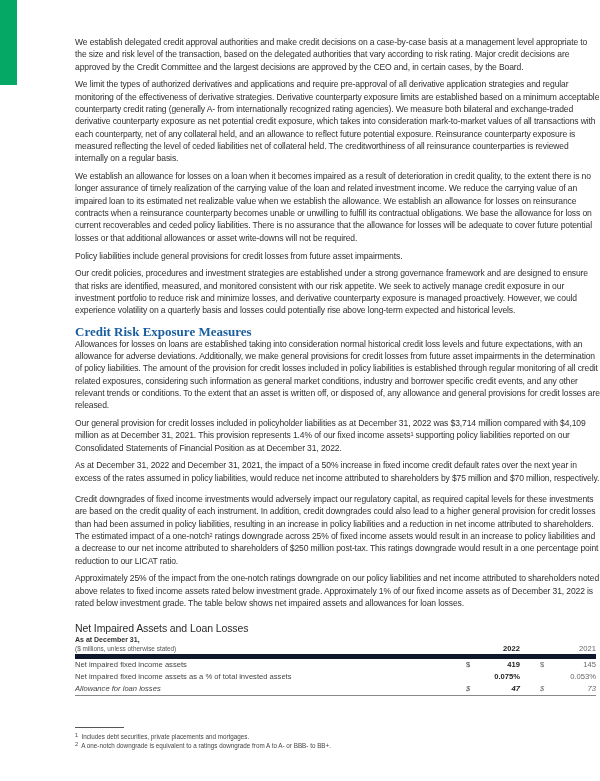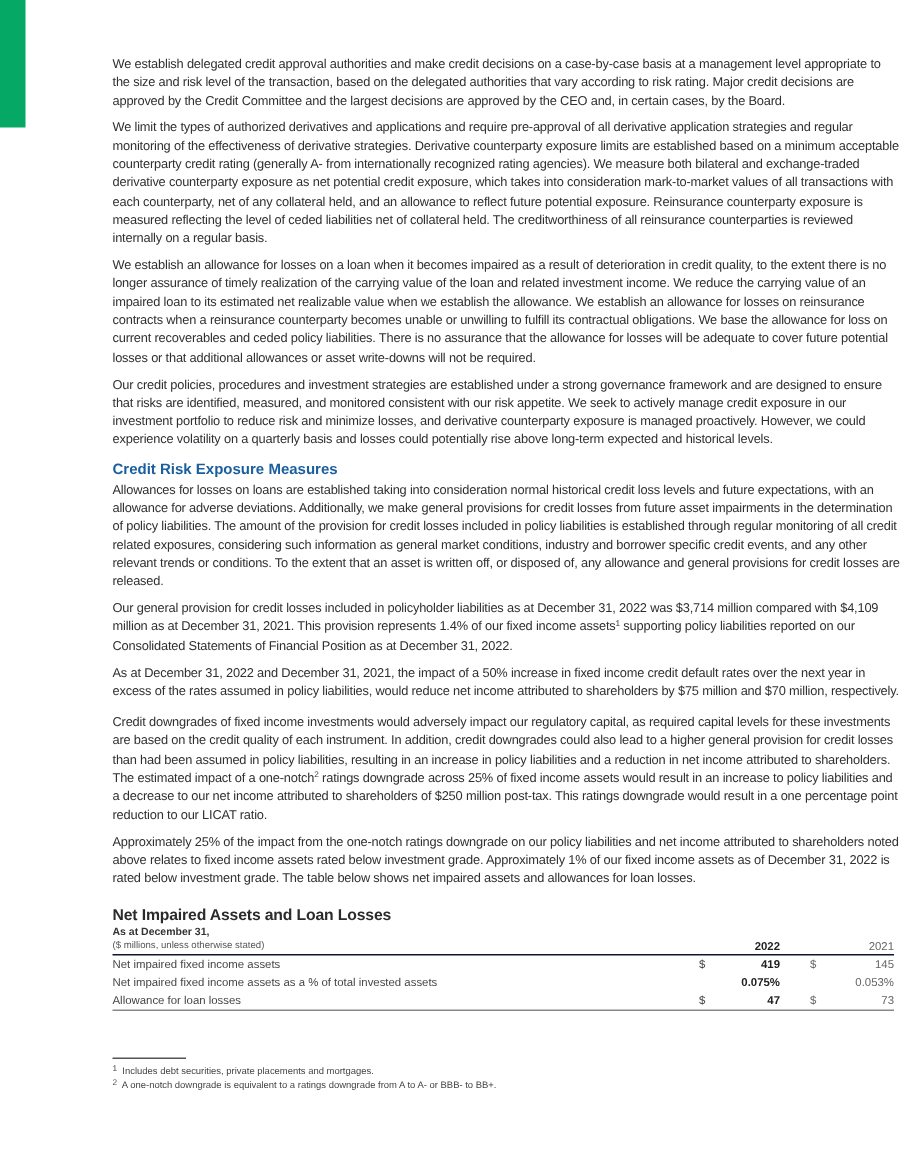--- a/index.html
+++ b/index.html
@@ -2,46 +2,47 @@
 <html><head>
   <meta charset="utf-8">
   <style>
     html, body { margin: 0; padding: 0; background: #ffffff; }
     body { width: 600px; height: 781px; position: relative; overflow: hidden;
            font-family: "Liberation Sans", sans-serif; color: #2b2b2b; }
     .green-tab { position: absolute; left: 0; top: 0; width: 17px; height: 85px; background: #06a865; }
     .content { position: absolute; left: 37px; top: 36px; width: 525px; margin-left: 38px; }
     p.body { margin: 0 0 5.6px 0; font-size: 8.55px; line-height: 12.3px; letter-spacing: -0.12px; color: #2f2f2f; }
     p.body.gap { margin-bottom: 9px; }
-    h3.section { margin: 0; font-size: 10px; line-height: 12px; font-weight: bold; color: #1a5e9e; }
+    h3.section { margin: 0; font-size: 13px; line-height: 12px; font-weight: bold; color: #1a5e9e; font-family: Liberation Serif, serif; }
     sup { font-size: 5.5px; vertical-align: top; position: relative; top: -1px; }
-    .table-title { font-size: 10.5px; font-weight: bold; color: #2b2b2b; margin: 0; line-height: 13px; letter-spacing: -0.1px; }
+    .table-title { font-size: 10.5px; font-weight: normal; color: #2b2b2b; margin: 0; line-height: 13px; letter-spacing: -0.1px; }
     .table-sub { font-size: 7px; line-height: 9px; font-weight: bold; color: #333; }
     .table-sub2 { font-size: 6.4px; line-height: 9px; color: #555; }
     table.data { width: 521px; border-collapse: collapse; font-size: 7.6px; color: #444; }
     table.data td { padding: 0; height: 12px; line-height: 12px; }
-    table.data tr.head td { border-bottom: 1px solid #0f172a; height: 10px; line-height: 10px; }
-    table.data tr.last td { border-bottom: 1px solid #888; }
+    table.data tr.head td { border-bottom: 5px solid #0f172a; height: 10px; line-height: 10px; }
+    table.data tr.last td { border-bottom: 1px solid #888; font-style: italic; }
     td.cur { width: 14px; text-align: left; }
     td.v22 { width: 40px; text-align: right; font-weight: bold; color: #222; }
     td.v21 { width: 42px; text-align: right; color: #666; }
     td.sp { width: 20px; }
     td.cur21 { width: 14px; color: #666; }
     .fn-rule { width: 49px; border-top: 1px solid #555; margin: 0 0 4px 0; }
     .footnote { font-size: 6.3px; line-height: 9px; color: #444; }
   </style>
 </head>
 <body>
 
 <div class="green-tab"></div>
 
 <div class="content">
   <p class="body">We establish delegated credit approval authorities and make credit decisions on a case-by-case basis at a management level appropriate to the size and risk level of the transaction, based on the delegated authorities that vary according to risk rating. Major credit decisions are approved by the Credit Committee and the largest decisions are approved by the CEO and, in certain cases, by the Board.</p>
   <p class="body">We limit the types of authorized derivatives and applications and require pre-approval of all derivative application strategies and regular monitoring of the effectiveness of derivative strategies. Derivative counterparty exposure limits are established based on a minimum acceptable counterparty credit rating (generally A- from internationally recognized rating agencies). We measure both bilateral and exchange-traded derivative counterparty exposure as net potential credit exposure, which takes into consideration mark-to-market values of all transactions with each counterparty, net of any collateral held, and an allowance to reflect future potential exposure. Reinsurance counterparty exposure is measured reflecting the level of ceded liabilities net of collateral held. The creditworthiness of all reinsurance counterparties is reviewed internally on a regular basis.</p>
   <p class="body">We establish an allowance for losses on a loan when it becomes impaired as a result of deterioration in credit quality, to the extent there is no longer assurance of timely realization of the carrying value of the loan and related investment income. We reduce the carrying value of an impaired loan to its estimated net realizable value when we establish the allowance. We establish an allowance for losses on reinsurance contracts when a reinsurance counterparty becomes unable or unwilling to fulfill its contractual obligations. We base the allowance for loss on current recoverables and ceded policy liabilities. There is no assurance that the allowance for losses will be adequate to cover future potential losses or that additional allowances or asset write-downs will not be required.</p>
+  <p class="body">Policy liabilities include general provisions for credit losses from future asset impairments.</p>
   <p class="body gap">Our credit policies, procedures and investment strategies are established under a strong governance framework and are designed to ensure that risks are identified, measured, and monitored consistent with our risk appetite. We seek to actively manage credit exposure in our investment portfolio to reduce risk and minimize losses, and derivative counterparty exposure is managed proactively. However, we could experience volatility on a quarterly basis and losses could potentially rise above long-term expected and historical levels.</p>
 
   <h3 class="section">Credit Risk Exposure Measures</h3>
   <p class="body">Allowances for losses on loans are established taking into consideration normal historical credit loss levels and future expectations, with an allowance for adverse deviations. Additionally, we make general provisions for credit losses from future asset impairments in the determination of policy liabilities. The amount of the provision for credit losses included in policy liabilities is established through regular monitoring of all credit related exposures, considering such information as general market conditions, industry and borrower specific credit events, and any other relevant trends or conditions. To the extent that an asset is written off, or disposed of, any allowance and general provisions for credit losses are released.</p>
   <p class="body"><span>Our general provision for credit losses included in policyholder liabilities as at December 31, 2022 was $3,714 million compared with $4,109 million as at December 31, 2021. This provision represents 1.4% of our fixed income assets</span><sup>1</sup><span> supporting policy liabilities reported on our Consolidated Statements of Financial Position as at December 31, 2022.</span></p>
   <p class="body gap">As at December 31, 2022 and December 31, 2021, the impact of a 50% increase in fixed income credit default rates over the next year in excess of the rates assumed in policy liabilities, would reduce net income attributed to shareholders by $75 million and $70 million, respectively.</p>
   <p class="body"><span>Credit downgrades of fixed income investments would adversely impact our regulatory capital, as required capital levels for these investments are based on the credit quality of each instrument. In addition, credit downgrades could also lead to a higher general provision for credit losses than had been assumed in policy liabilities, resulting in an increase in policy liabilities and a reduction in net income attributed to shareholders. The estimated impact of a one-notch</span><sup>2</sup><span> ratings downgrade across 25% of fixed income assets would result in an increase to policy liabilities and a decrease to our net income attributed to shareholders of $250 million post-tax. This ratings downgrade would result in a one percentage point reduction to our LICAT ratio.</span></p>
   <p class="body gap" style="margin-bottom:13px">Approximately 25% of the impact from the one-notch ratings downgrade on our policy liabilities and net income attributed to shareholders noted above relates to fixed income assets rated below investment grade. Approximately 1% of our fixed income assets as of December 31, 2022 is rated below investment grade. The table below shows net impaired assets and allowances for loan losses.</p>
 
   <div>

